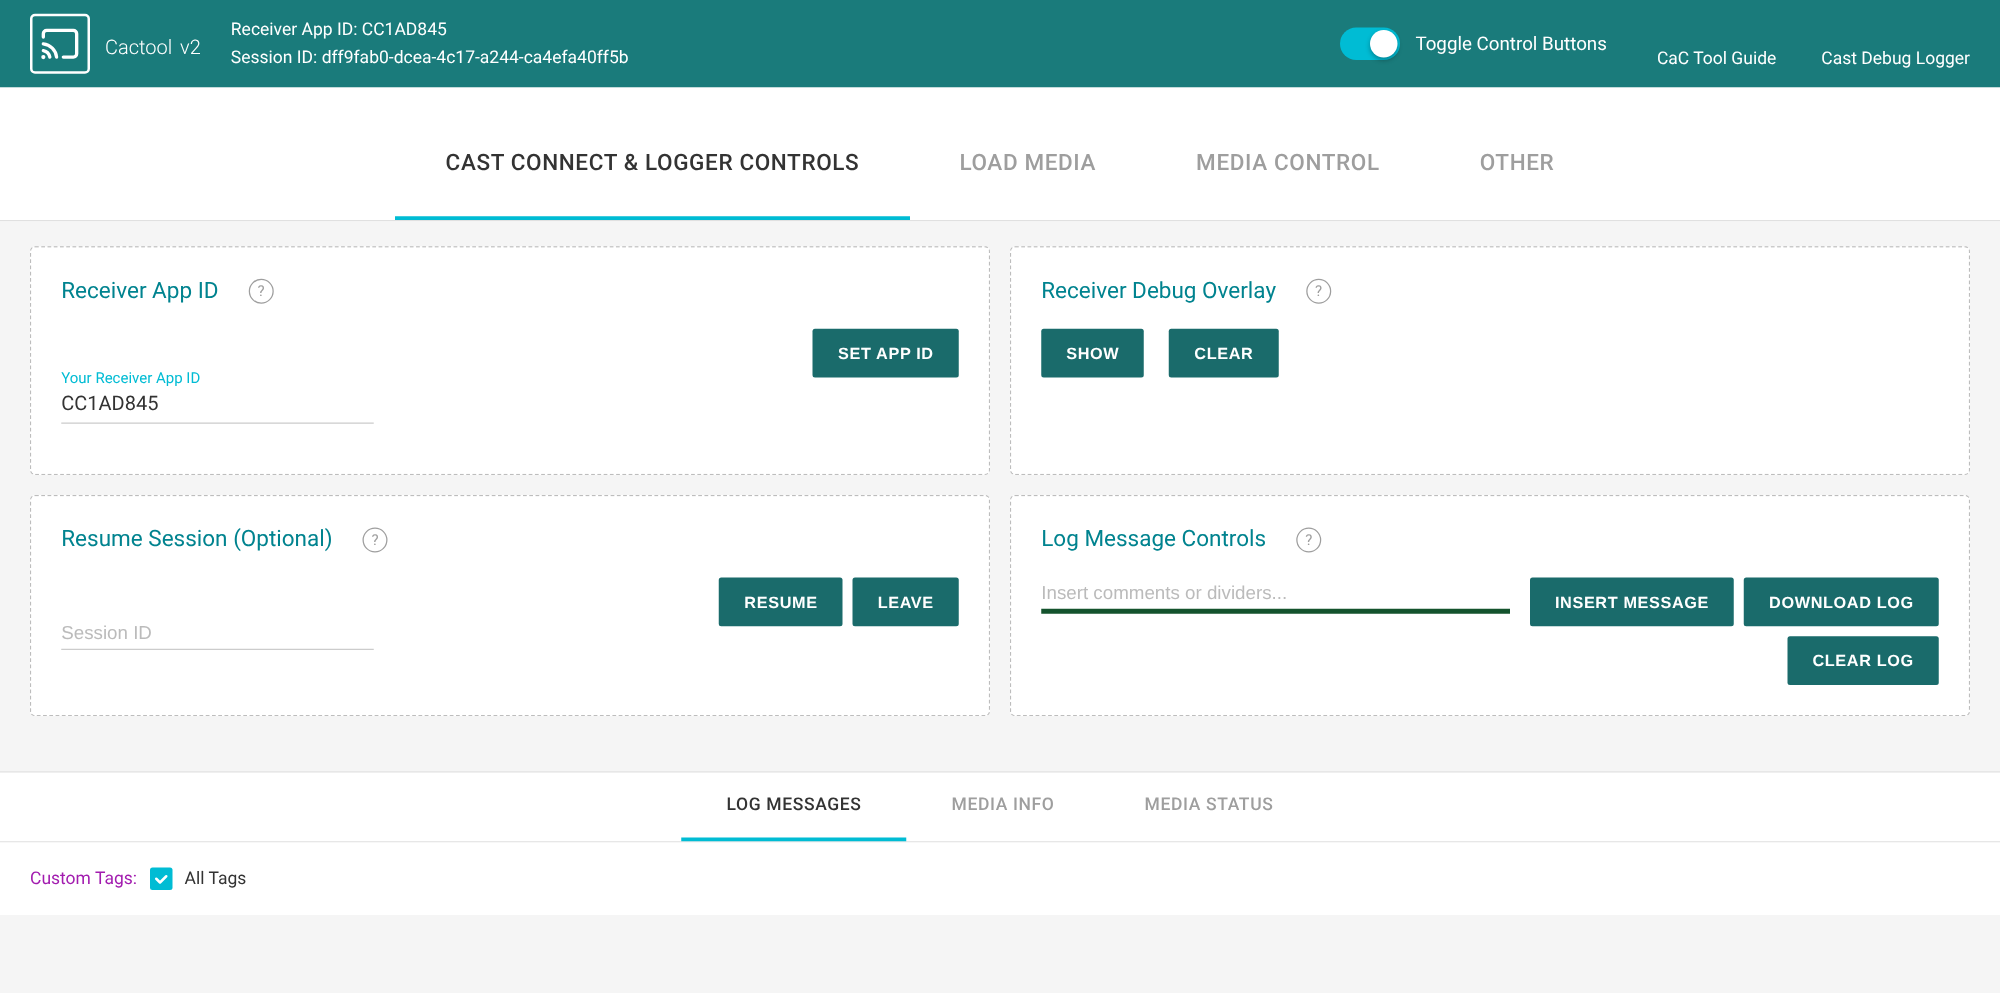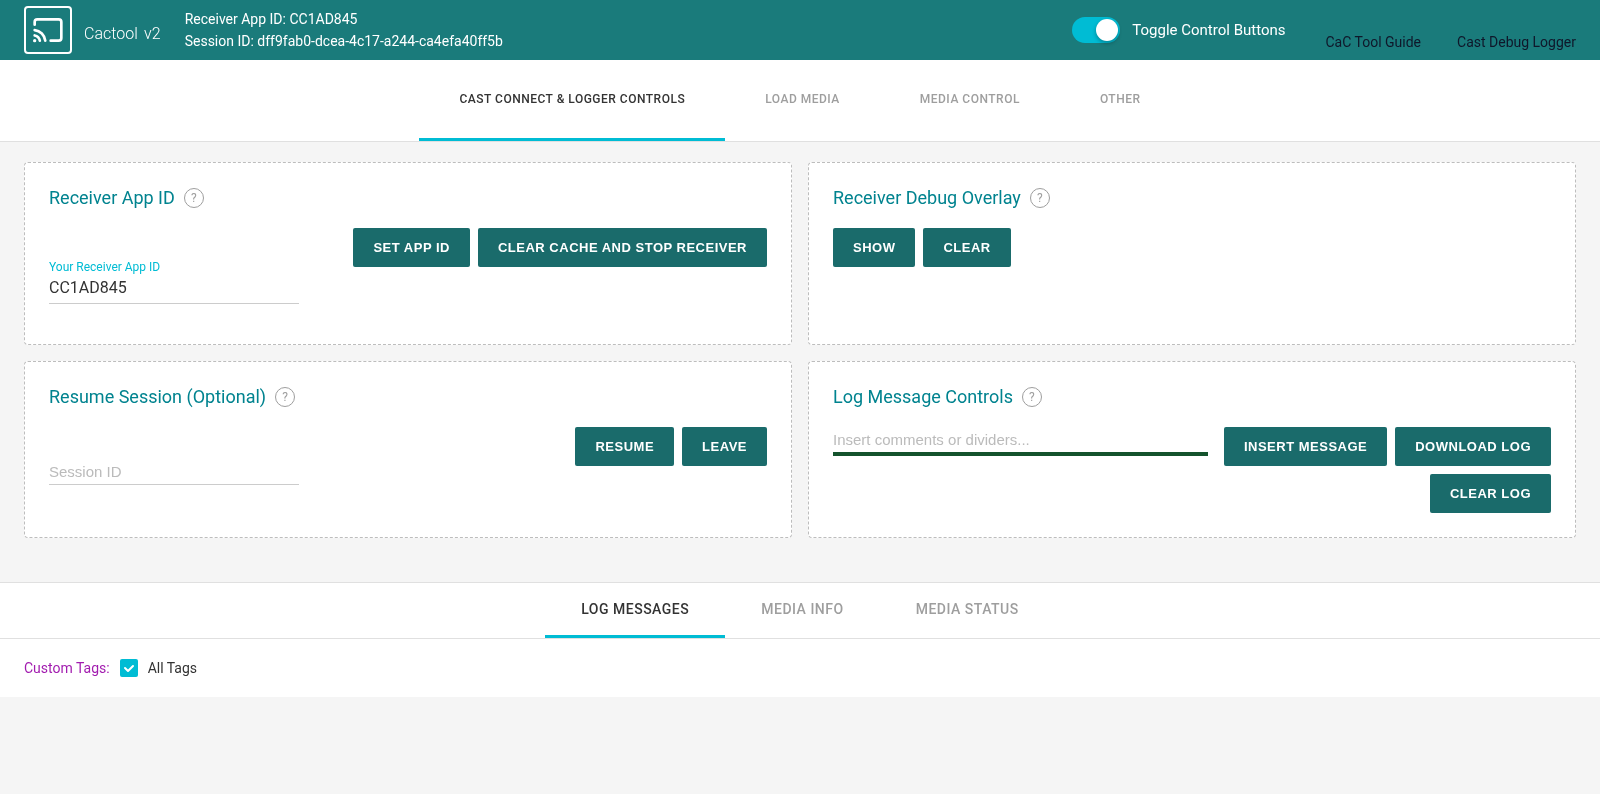--- a/index.html
+++ b/index.html
@@ -5,21 +5,21 @@
     * { box-sizing: border-box; margin: 0; padding: 0; }
     body { font-family: 'Roboto', Arial, sans-serif; background: #f5f5f5; min-height: 794px; }
 
     
     .header {
       background: #1a7b7b;
       color: white;
       display: flex;
       align-items: center;
       padding: 0 24px;
-      height: 60px;
+      height: 70px;
     }
     .header-logo {
       display: flex;
       align-items: center;
       gap: 12px;
       margin-right: 24px;
     }
     .logo-text {
       font-size: 26px;
       font-weight: 300;
@@ -71,46 +71,47 @@
       position: absolute;
       top: 2px;
       right: 2px;
       box-shadow: 0 2px 4px rgba(0,0,0,0.3);
     }
     .header-links {
       display: flex;
       gap: 36px;
     }
     .header-link {
-      color: #0f172a;
+      color: #ffffff;
       font-size: 14px;
       cursor: pointer;
       text-decoration: none;
       margin-top: 24px;
     }
 
     
     .tabs-container {
       background: white;
       border-bottom: 1px solid #e0e0e0;
     }
     .tabs {
       display: flex;
       justify-content: center;
       gap: 0;
     }
     .tab {
       padding: 32px 40px;
-      font-size: 12px;
+      font-size: 18px;
       letter-spacing: 0.5px;
       color: #9e9e9e;
       cursor: pointer;
       border-bottom: 3px solid transparent;
       font-weight: 500;
       text-transform: uppercase;
+      margin-top: 18px;
     }
     .tab.active {
       color: #333;
       border-bottom: 3px solid #00bcd4;
     }
 
     
     .main-content {
       padding: 20px 24px;
       background: #f5f5f5;
@@ -130,21 +131,21 @@
       border-radius: 4px;
       padding: 24px;
     }
 
     .card-title {
       font-size: 18px;
       color: #00838f;
       font-weight: 400;
       display: flex;
       align-items: center;
-      gap: 9px;
+      gap: 24px;
       margin-bottom: 20px;
     }
     .help-icon {
       width: 20px;
       height: 20px;
       border-radius: 50%;
       border: 1.5px solid #9e9e9e;
       display: inline-flex;
       align-items: center;
       justify-content: center;
@@ -195,21 +196,21 @@
       white-space: nowrap;
     }
 
     .btn-wide {
       min-width: 280px;
     }
 
     
     .debug-buttons {
       display: flex;
-      gap: 8px;
+      gap: 20px;
     }
 
     
     .session-input {
       border: none;
       border-bottom: 1px solid #ccc;
       outline: none;
       font-size: 15px;
       color: #bbb;
       width: 250px;
@@ -370,21 +371,20 @@
         <span>Receiver App ID</span>
         <span class="help-icon">?</span>
       </div>
       <div class="card-body">
         <div class="card-input-section">
           <div class="input-label">Your Receiver App ID</div>
           <div class="input-value">CC1AD845</div>
         </div>
         <div class="card-buttons">
           <button class="btn-teal">SET APP ID</button>
-          <button class="btn-teal btn-wide">CLEAR CACHE AND STOP RECEIVER</button>
         </div>
       </div>
     </div>
 
     <div class="card">
       <div class="card-title">
         <span>Receiver Debug Overlay</span>
         <span class="help-icon">?</span>
       </div>
       <div class="debug-buttons">

